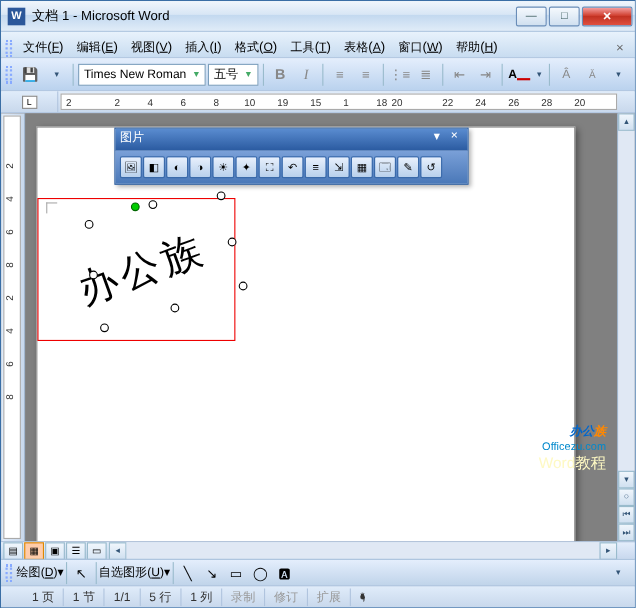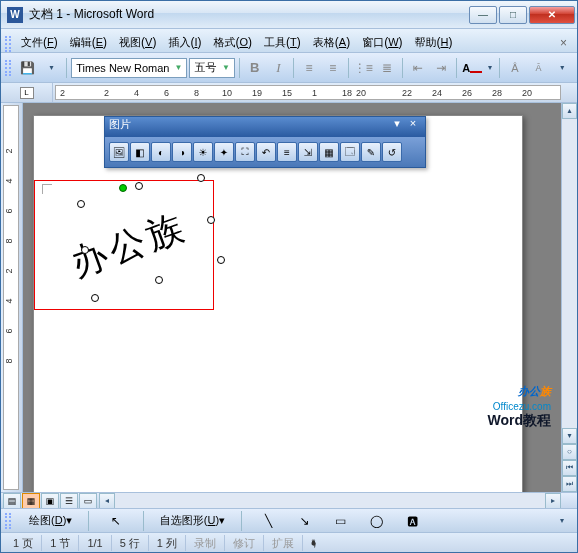--- a/index.html
+++ b/index.html
@@ -48,29 +48,29 @@
 .rhandle{position:absolute;width:8px;height:8px;background:#0c0;border:1px solid #060;border-radius:50%}
 .pic-toolbar{position:absolute;left:70px;top:0;width:322px;background:#c8d8ec;border:1px solid #2a5a9a;box-shadow:2px 2px 4px rgba(0,0,0,.3)}
 .pic-title{height:20px;background:linear-gradient(#5a8cd0,#2a5aa0);color:#fff;display:flex;align-items:flex-start;padding:0 4px;font-size:11px}
 .pic-title .pt{flex:1}
 .pic-title .pbtn{width:16px;text-align:center;cursor:pointer}
 .pic-body{height:30px;background:linear-gradient(#7aa0d8,#4a78b8);display:flex;align-items:center;padding:0 4px;gap:1px}
 .ptbtn{width:20px;height:20px;border:1px solid #3a6aaa;background:linear-gradient(#e8f0fc,#b8d0ec);border-radius:2px;display:flex;align-items:center;justify-content:center;font-size:10px}
 .viewbar{height:20px;background:linear-gradient(#e0ecfa,#c0d4ea);display:flex;align-items:center;padding:0 4px;border-top:1px solid #a8c0dc;gap:1px}
 .vbtn{width:18px;height:16px;border:1px solid #9bc;background:linear-gradient(#f0f6fc,#d8e6f5);font-size:9px;text-align:center;line-height:14px}
 .vbtn.active{background:#fca;border-color:#d80}
-.drawbar{height:24px;background:linear-gradient(#e4eefc,#c0d4ea);display:flex;align-items:center;padding:0 4px;border-top:1px solid #a8c0dc;gap:14px;font-size:12px}
-.statusbar{height:20px;background:linear-gradient(#e0ecfa,#c8d8ec);display:flex;align-items:center;padding:0 4px;border-top:1px solid #a8c0dc;font-size:11px;color:#333;gap:0}
+.drawbar{height:24px;background:linear-gradient(#e4eefc,#c0d4ea);display:flex;align-items:center;padding:0 4px;border-top:1px solid #a8c0dc;gap:0;font-size:12px}
+.statusbar{height:20px;background:linear-gradient(#e0ecfa,#c8d8ec);display:flex;align-items:center;padding:0 20px;border-top:1px solid #a8c0dc;font-size:11px;color:#333;gap:0}
 .scell{padding:0 8px;border-right:1px solid #b0c4de;height:16px;line-height:16px}
 .scell.dim{color:#999}
 .watermark{position:absolute;right:10px;bottom:62px;text-align:right;pointer-events:none}
 .wm1{font-size:22px;font-weight:bold;color:#06c;font-style:italic}
 .wm1 .o{color:#f80}
 .wm2{font-size:10px;color:#08c}
-.wm3{font-size:14px;color:#0f172a;font-weight:bold}
+.wm3{font-size:14px;color:#fef9c3;font-weight:normal}
 .cornermark{position:absolute;width:10px;height:10px}
 .hscroll-row{height:16px;background:linear-gradient(#e4eefc,#c8d8ee);display:flex;border-top:1px solid #a8c0dc}
 </style>
 </head>
 <body>
 
 <div class="win">
   <div class="titlebar">
     <div class="wicon">W</div>
     <div class="title">文档 1 - Microsoft Word</div>

